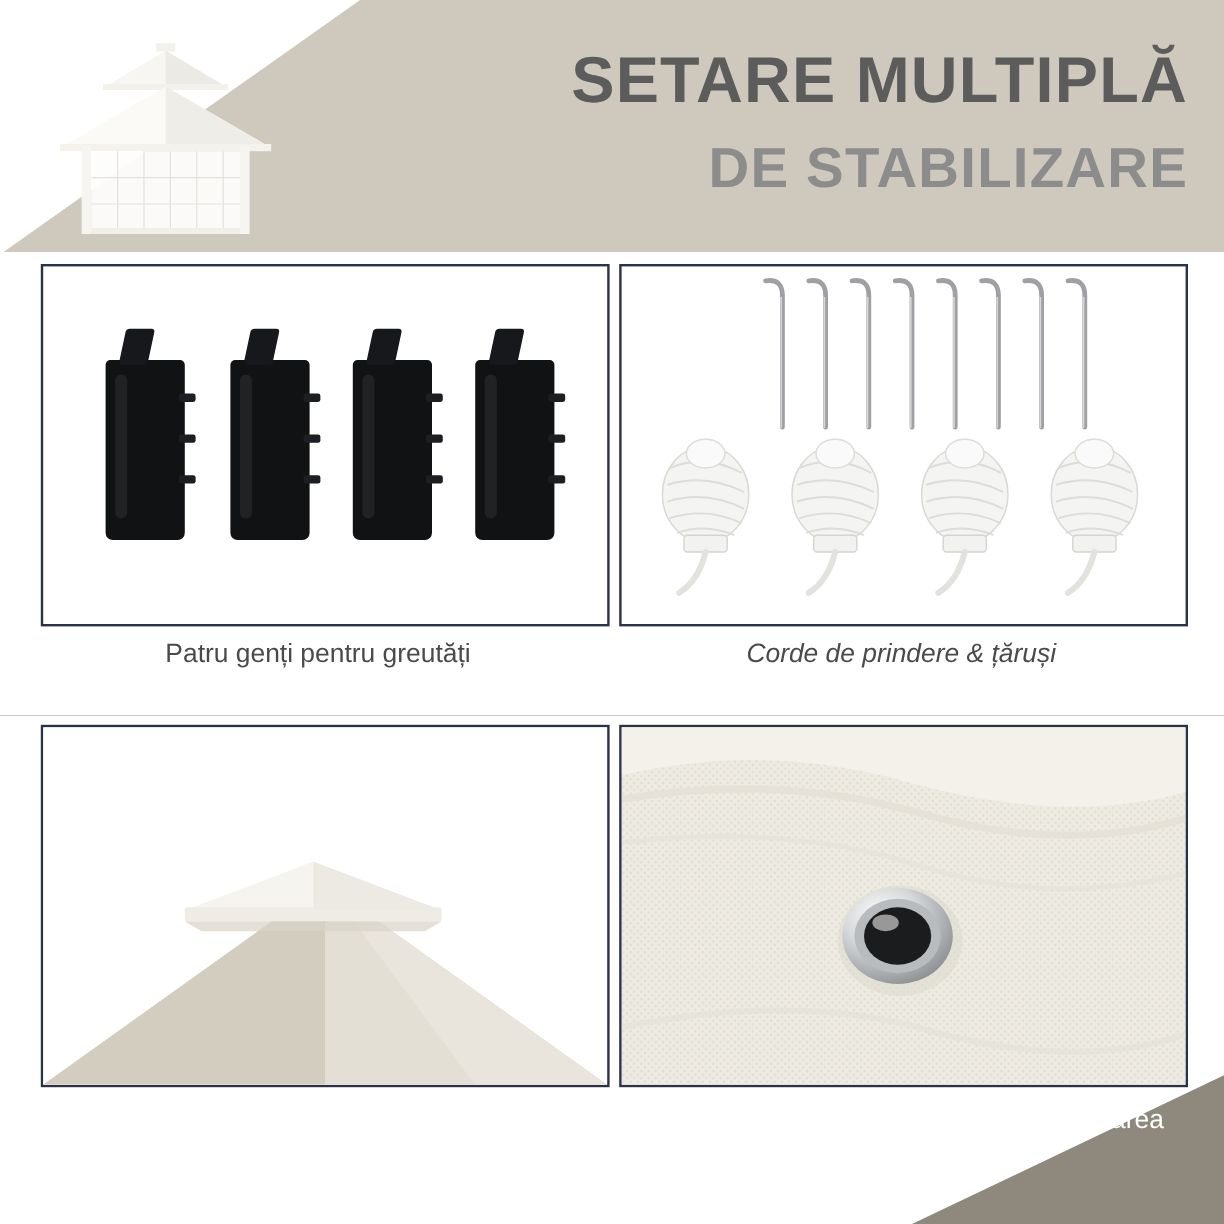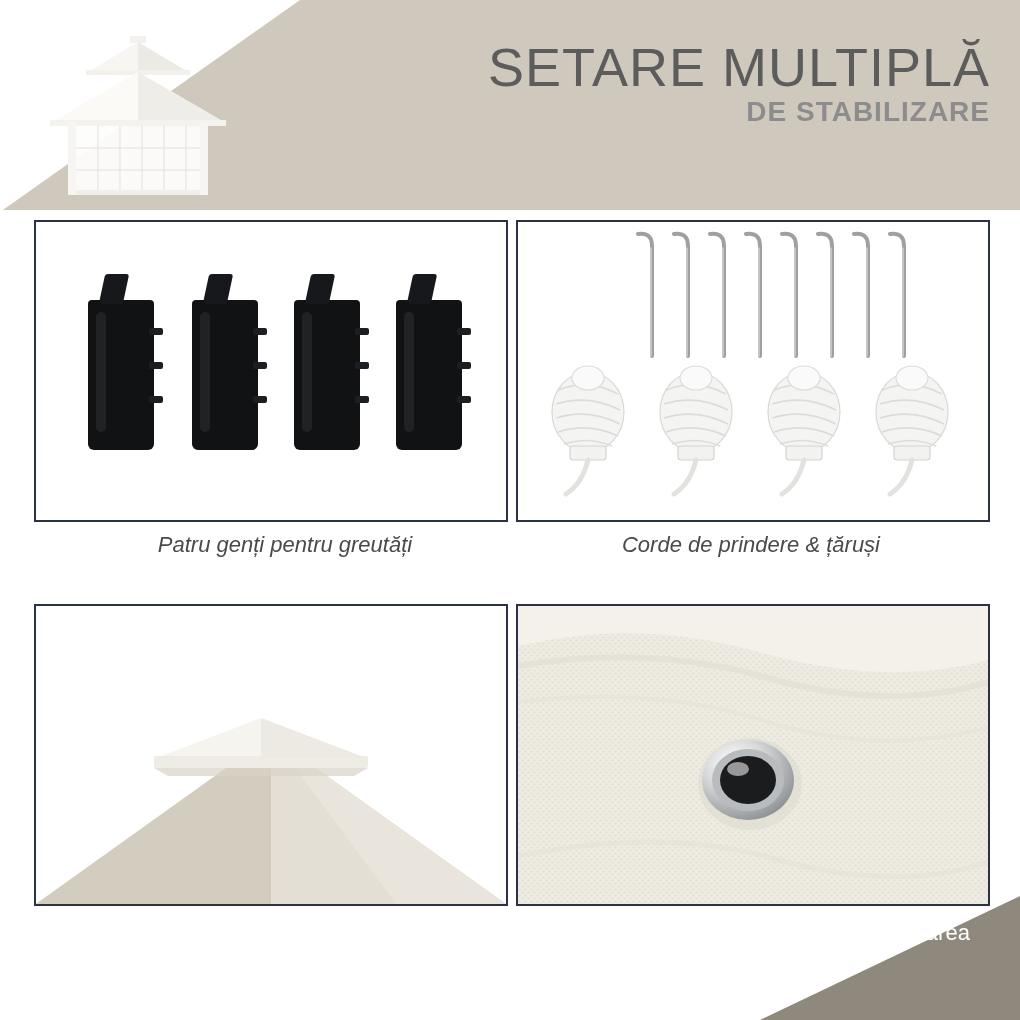--- a/index.html
+++ b/index.html
@@ -52,33 +52,33 @@
   
   .header-title {
     position: absolute;
     right: 30px;
     top: 40px;
     text-align: right;
     width: 640px;
   }
   .title-line1 {
     font-size: 54px;
-    font-weight: normal;
+    font-weight: bold;
     color: #5c5c5c;
     letter-spacing: 1px;
     line-height: 1.0;
     white-space: nowrap;
   }
   .title-line2 {
-    font-size: 28px;
+    font-size: 47px;
     font-weight: bold;
     color: #8c8c8c;
     letter-spacing: 1px;
     line-height: 1.2;
-    margin-top: 1px;
+    margin-top: 18px;
     white-space: nowrap;
   }
 
   
   .gazebo {
     position: absolute;
     left: 38px;
     top: 30px;
     width: 200px;
     height: 165px;
@@ -102,21 +102,21 @@
   .card4 { left: 516px; top: 604px; width: 470px; height: 298px; }
 
   .caption {
     position: absolute;
     text-align: center;
     font-size: 22px;
     line-height: 1.35;
     color: #4a4a4a;
     width: 470px;
   }
-  .cap1 { left: 50px;  top: 530px; font-style: italic; }
+  .cap1 { left: 30px;  top: 530px; }
   .cap2 { left: 516px; top: 530px; font-style: italic; }
   .cap3 { left: 34px;  top: 918px; color: #ffffff; }
   .cap4 { left: 516px; top: 918px; color: #ffffff; }
 
   
   .bag {
     position: absolute;
     width: 66px;
     height: 150px;
     background: #111214;

